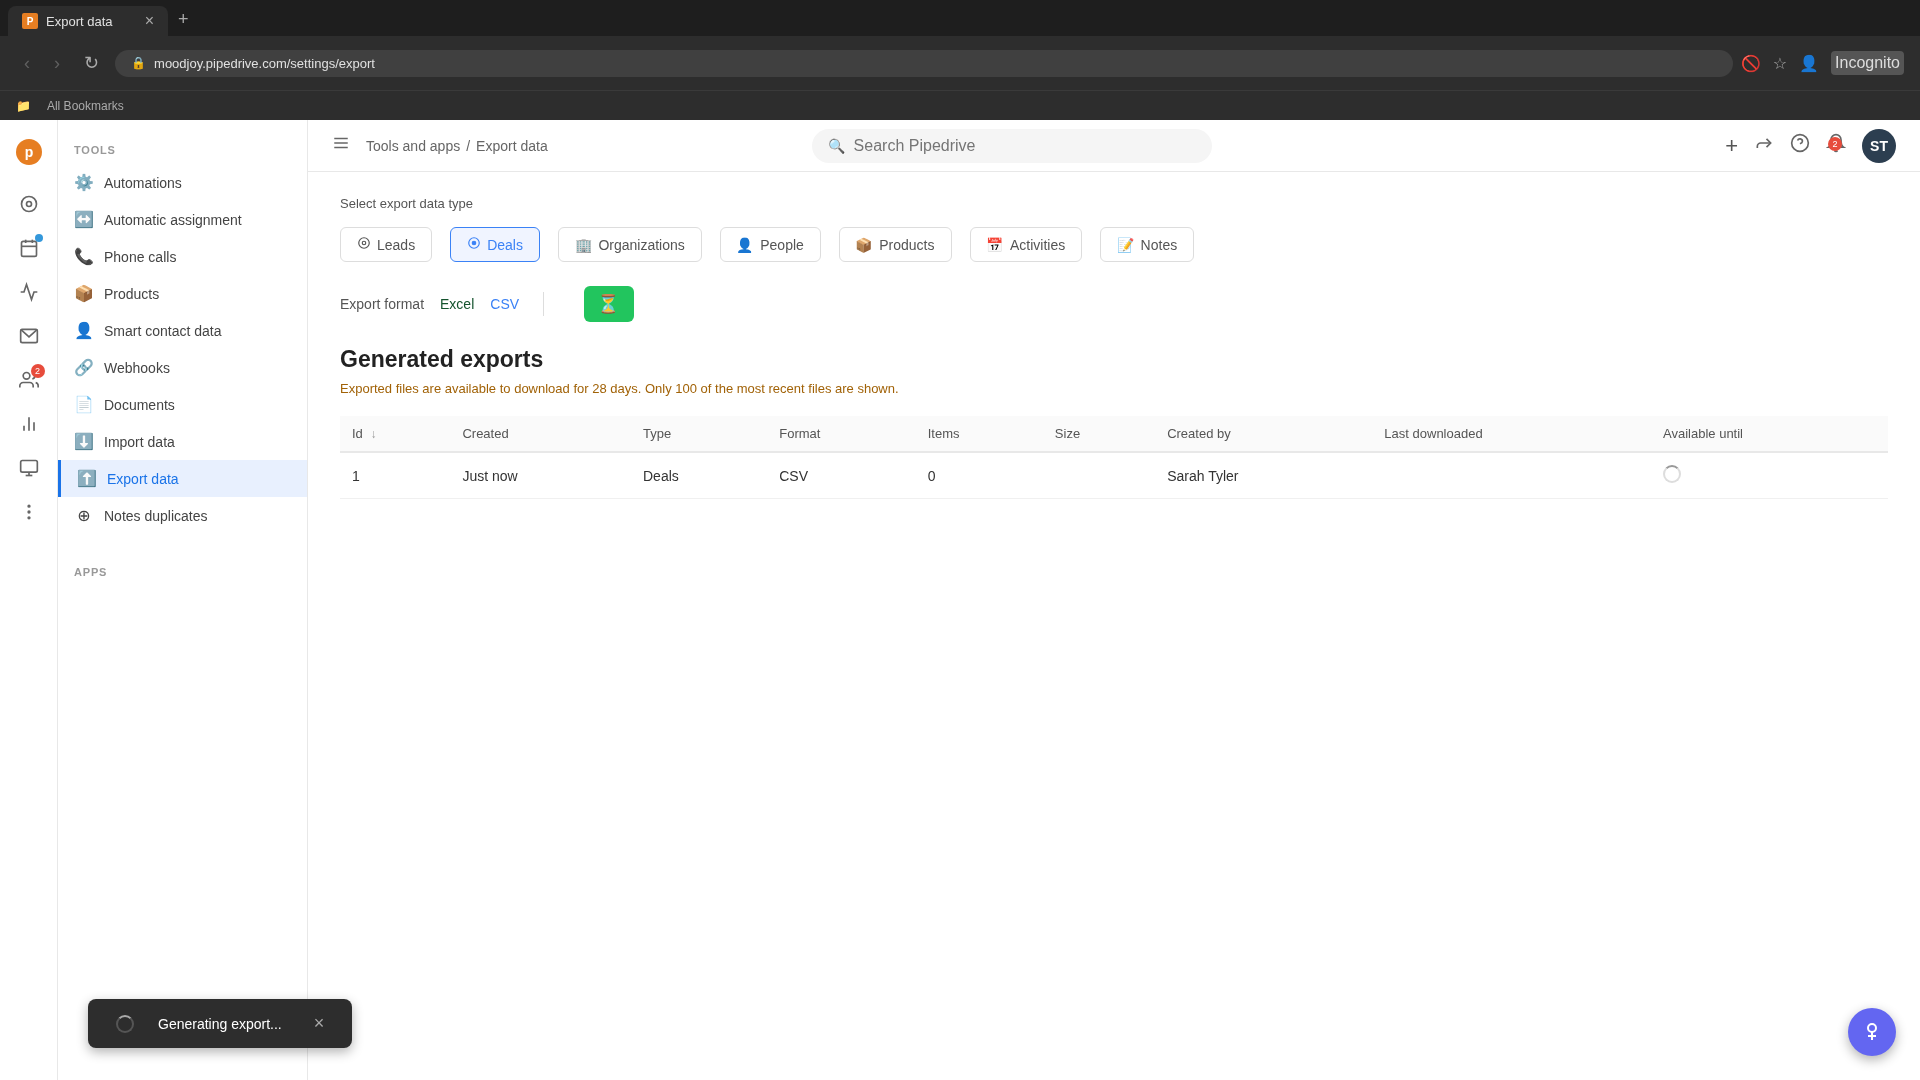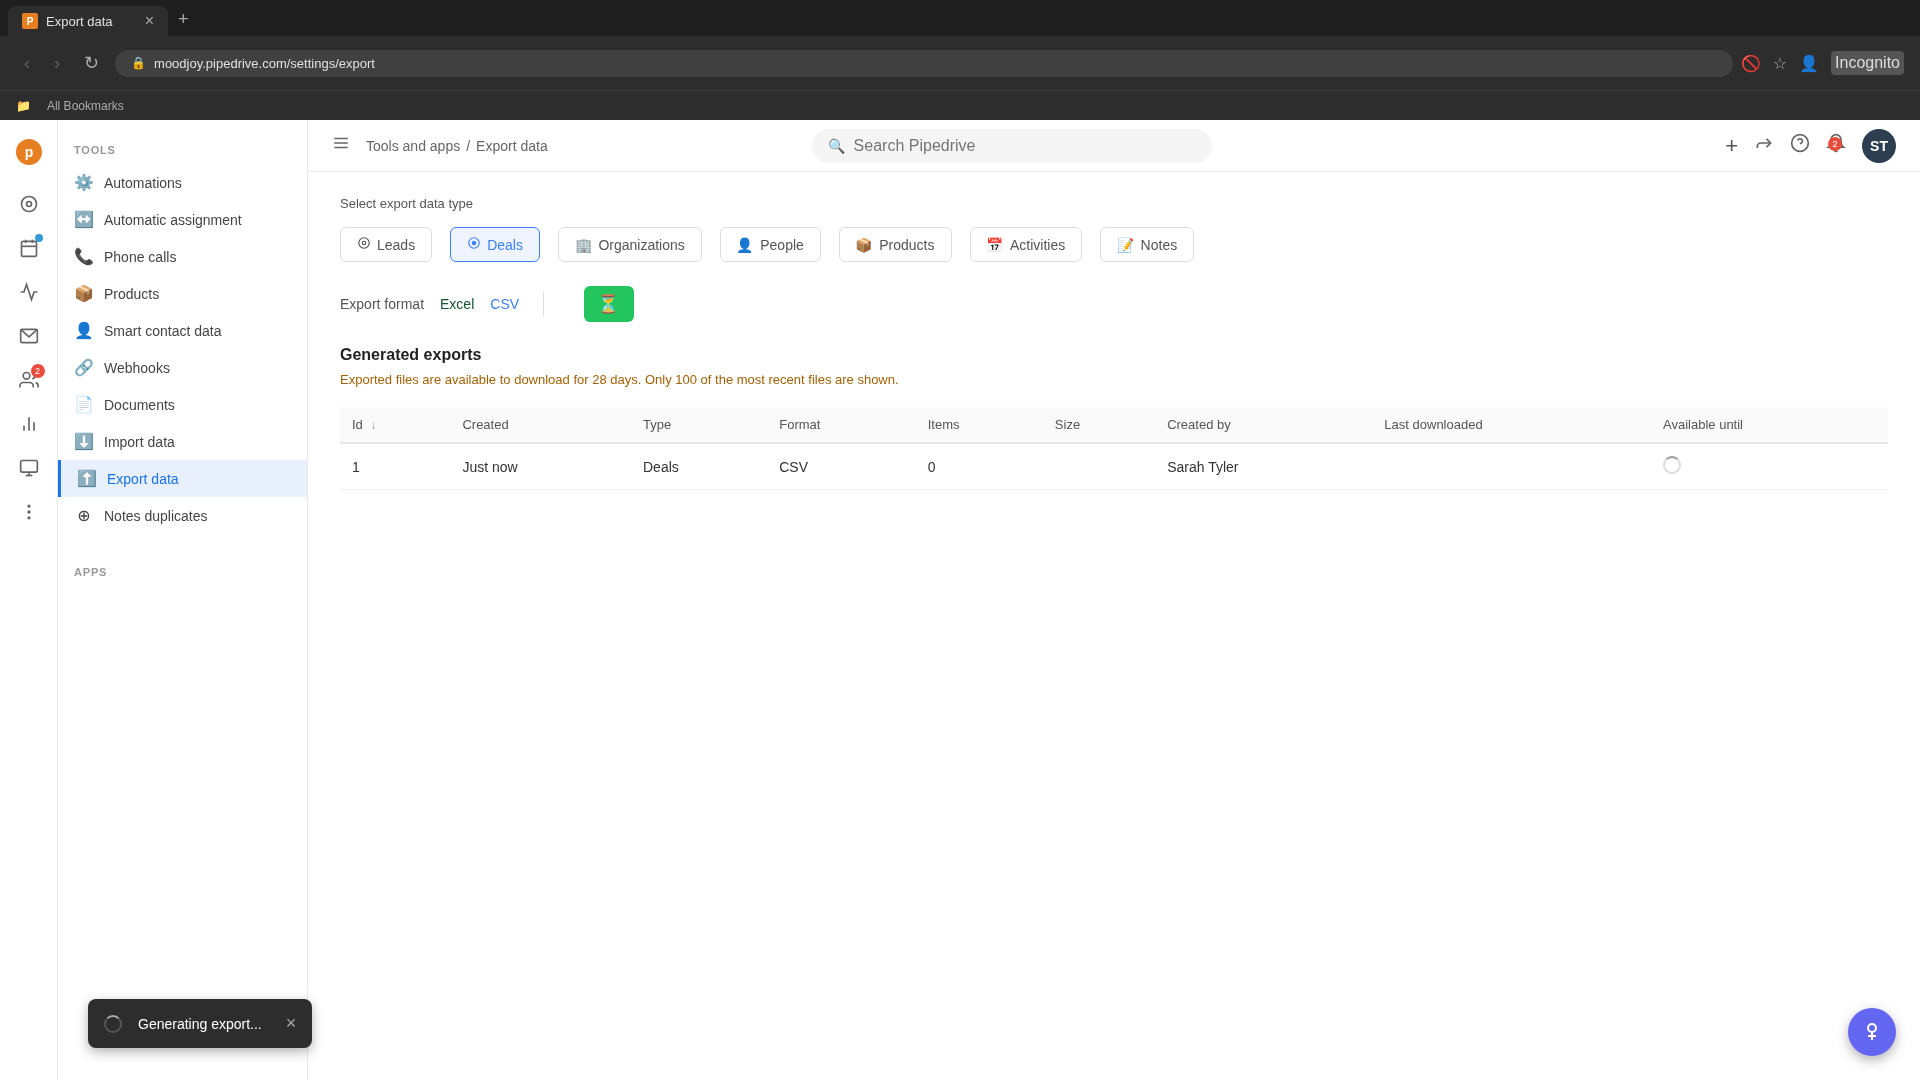--- a/index.html
+++ b/index.html
@@ -64,33 +64,33 @@
     .export-tab .tab-icon { font-size: 14px; }
 
     
     .export-format-row { display: flex; align-items: center; gap: 16px; margin-bottom: 24px; }
     .format-label { color: #555; font-size: 14px; }
     .format-option { font-size: 14px; color: #14532d; cursor: pointer; }
     .format-option.active { color: #3b82f6; font-weight: 500; }
     .export-btn { background: #22c55e; border: none; border-radius: 6px; width: 50px; height: 36px; cursor: pointer; display: flex; align-items: center; justify-content: center; color: white; font-size: 18px; margin-left: 16px; }
 
     
-    .section-heading { font-size: 16px; font-weight: 600; color: #222; margin-bottom: 8px; }
+    .section-heading { font-size: 23px; font-weight: 600; color: #222; margin-bottom: 8px; }
     .section-desc { font-size: 13px; color: #a16207; margin-bottom: 20px; }
 
     
     .exports-table { width: 100%; border-collapse: collapse; }
     .exports-table th { text-align: left; padding: 10px 12px; border-bottom: 2px solid #e8e8e8; font-size: 13px; font-weight: 400; color: #555; background: #fafafa; }
     .exports-table td { padding: 12px 12px; border-bottom: 1px solid #f0f0f0; font-size: 14px; color: #333; }
     .sort-icon { margin-left: 4px; color: #999; font-size: 12px; }
     .spinner { display: inline-block; width: 18px; height: 18px; border: 2px solid #ddd; border-top-color: #999; border-radius: 50%; animation: spin 1s linear infinite; }
     @keyframes spin { to { transform: rotate(360deg); } }
 
     
-    .toast { position: fixed; bottom: 32px; left: 88px; background: #2d2d2d; color: white; padding: 14px 16px; border-radius: 8px; display: flex; align-items: center; gap: 16px; font-size: 14px; z-index: 999; box-shadow: 0 4px 12px rgba(0,0,0,0.3); }
+    .toast { position: fixed; bottom: 32px; left: 88px; background: #2d2d2d; color: white; padding: 14px 28px; border-radius: 8px; display: flex; align-items: center; gap: 24px; font-size: 14px; z-index: 999; box-shadow: 0 4px 12px rgba(0,0,0,0.3); }
     .toast-spinner { width: 18px; height: 18px; border: 2px solid #555; border-top-color: #aaa; border-radius: 50%; animation: spin 1s linear infinite; flex-shrink: 0; }
     .toast-close { cursor: pointer; color: #aaa; font-size: 18px; margin-left: 8px; }
 
     
     .support-fab { position: fixed; bottom: 24px; right: 24px; width: 48px; height: 48px; background: #6366f1; border-radius: 50%; display: flex; align-items: center; justify-content: center; color: white; font-size: 22px; cursor: pointer; box-shadow: 0 4px 12px rgba(0,0,0,0.3); }
   </style>
 </head>
 <body>
 
 <div class="browser-chrome">

